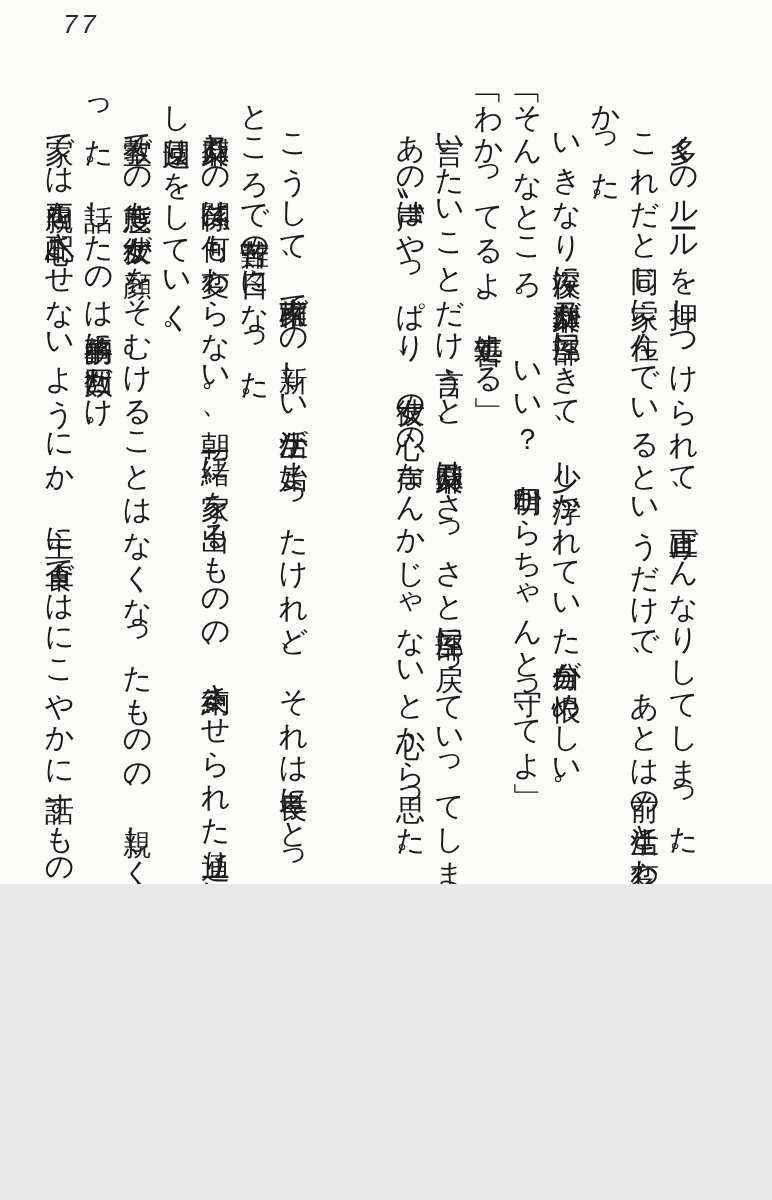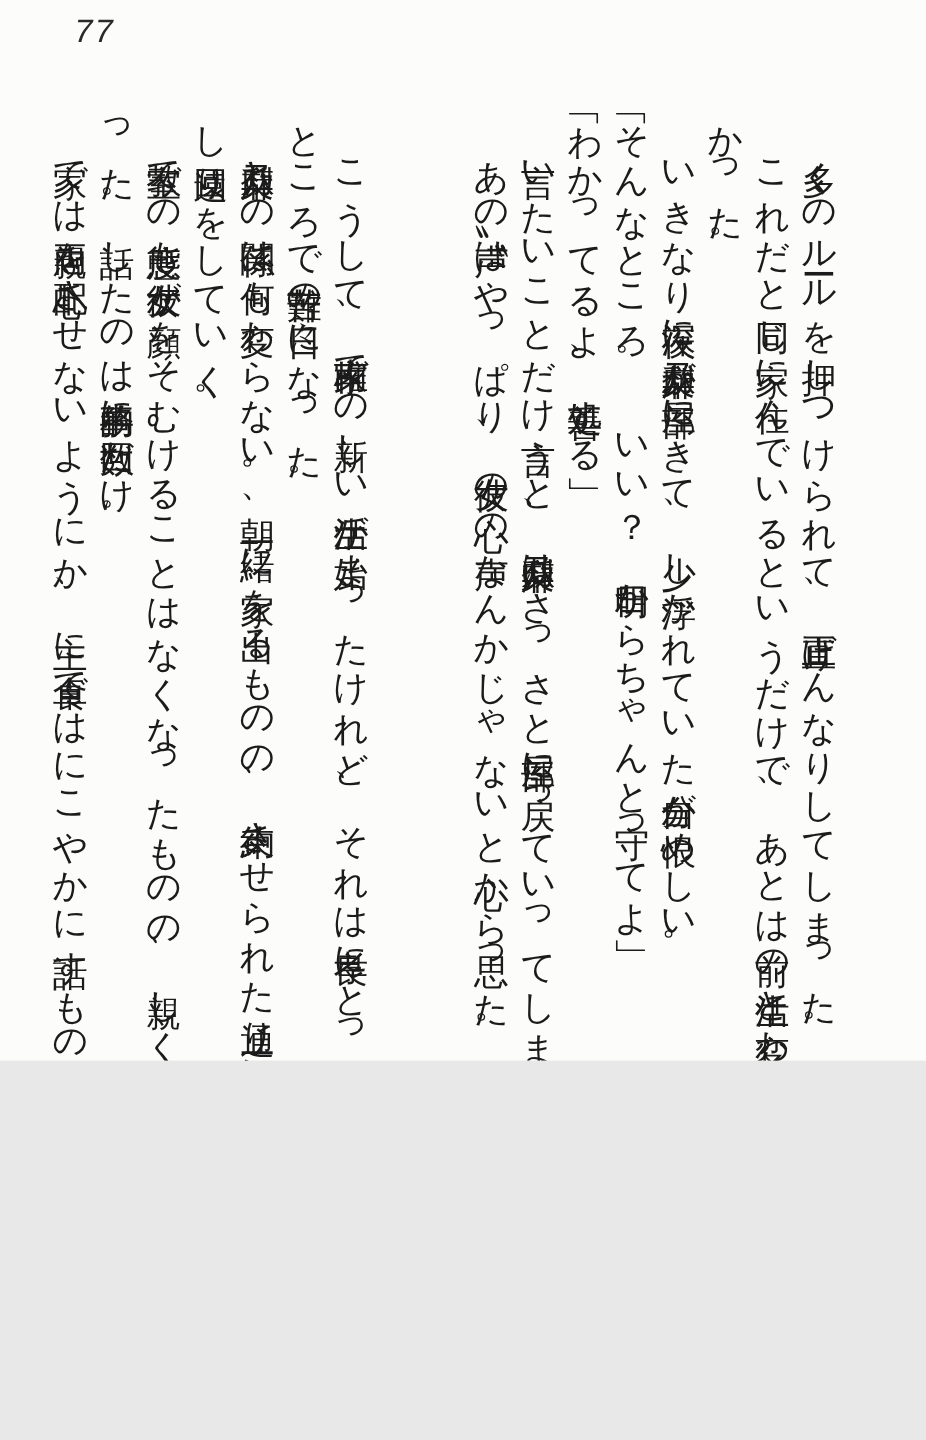--- a/index.html
+++ b/index.html
@@ -6,21 +6,21 @@
     margin: 0;
     padding: 0;
     background: #e8e8e8;
   }
   .page {
     position: relative;
     width: 772px;
     height: 884px;
     background: #fcfcfa;
     overflow: hidden;
-    font-family: Liberation Sans, sans-serif;
+    font-family: Liberation Mono, monospace;
     color: #1b1b1b;
   }
   .page-number {
     position: absolute;
     top: 11px;
     left: 62px;
     font-size: 27px;
     font-style: italic;
     letter-spacing: 2px;
     color: #2a2a2a;

